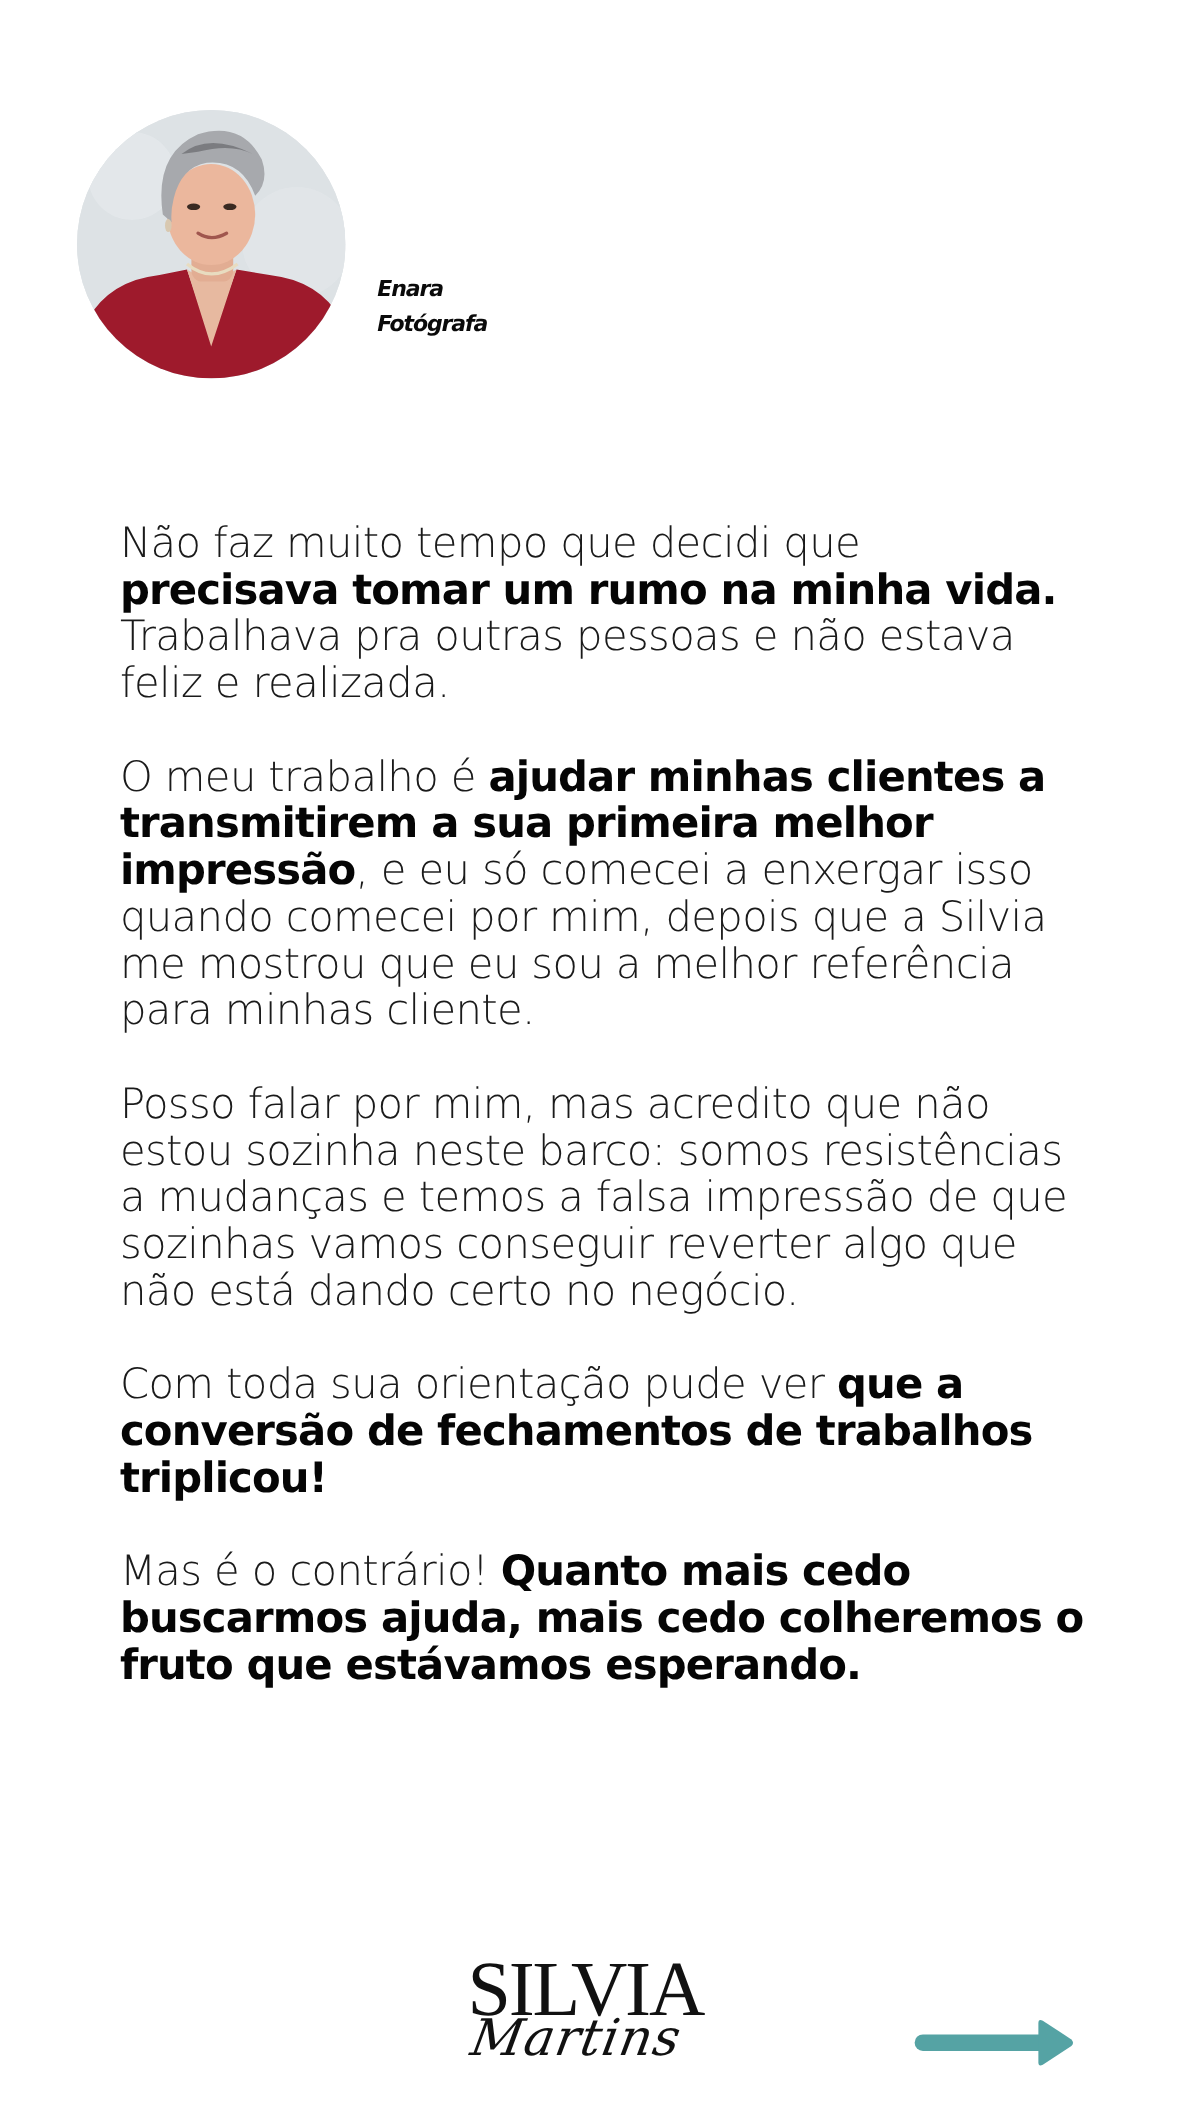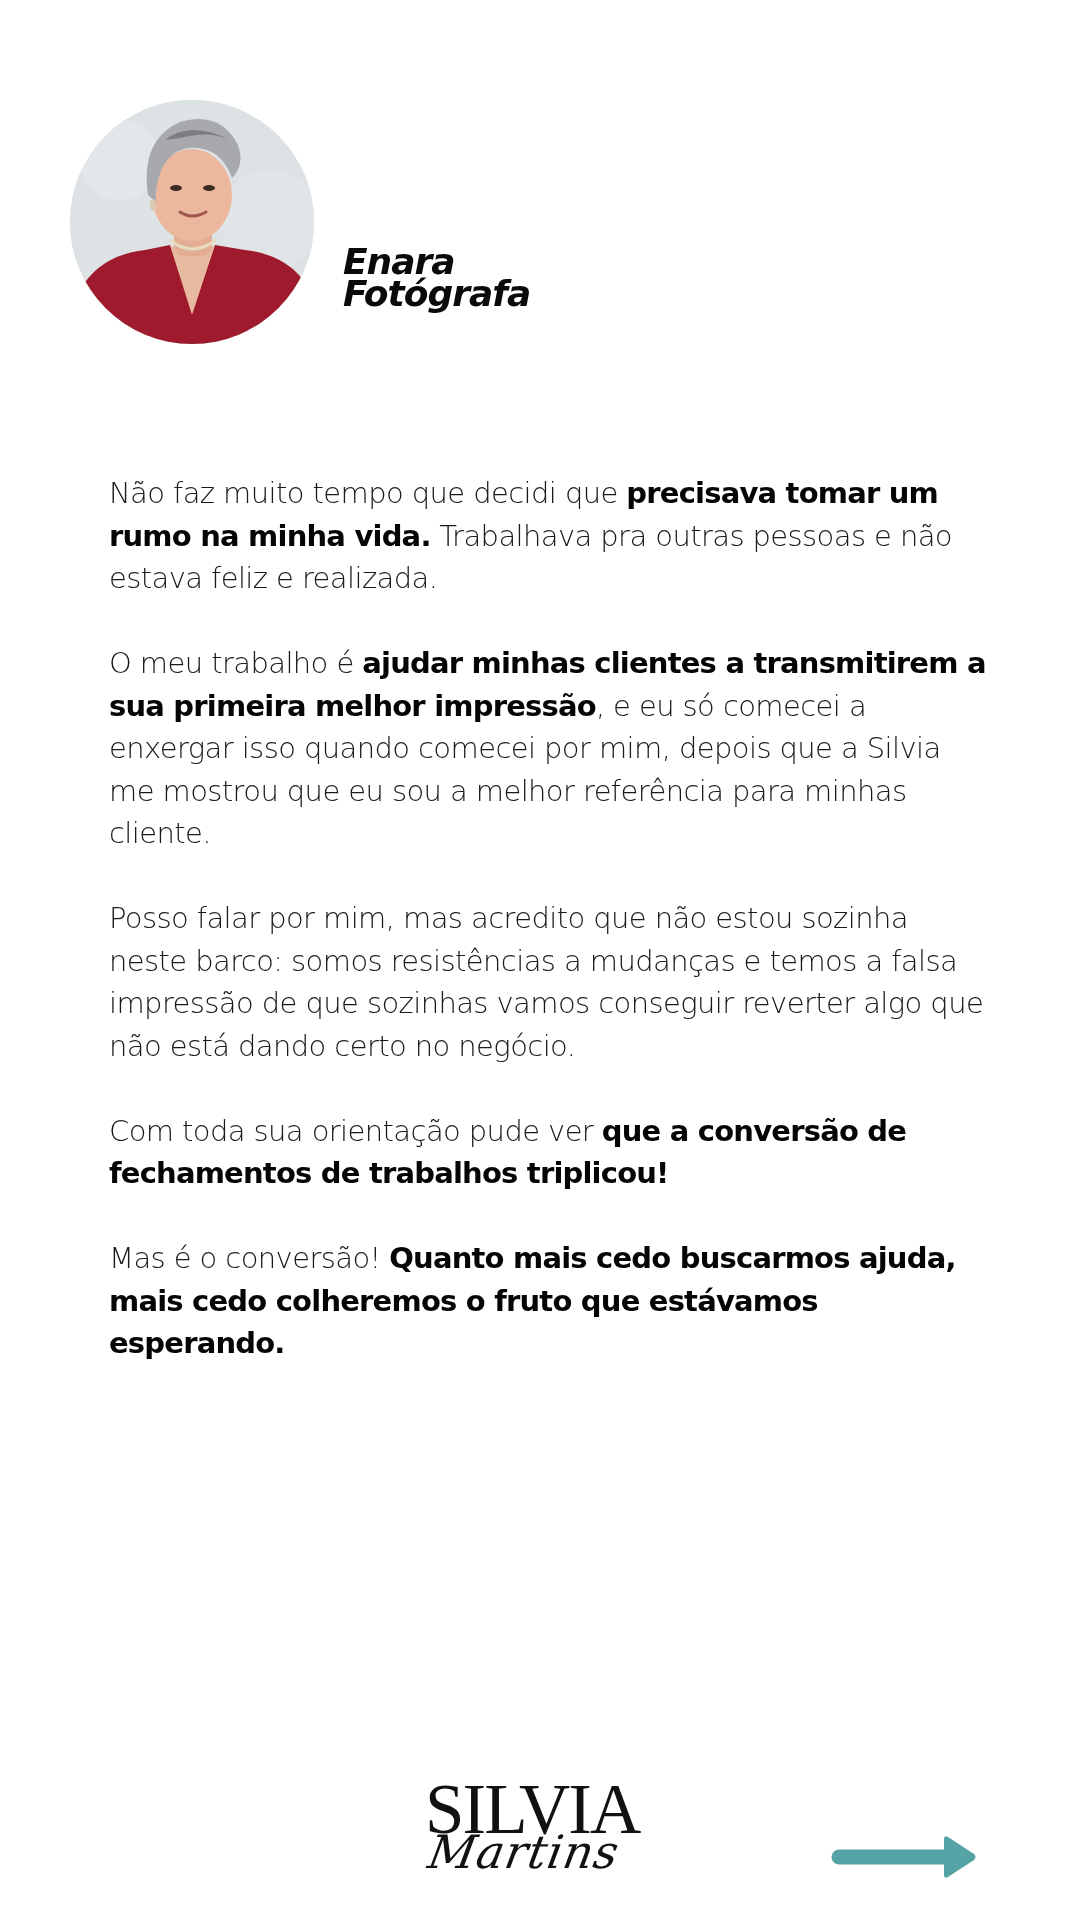--- a/index.html
+++ b/index.html
@@ -26,33 +26,33 @@
       background: #dfe3e6;
     }
     .profile svg { display: block; width: 100%; height: 100%; }
     .author {
       position: absolute;
       left: 343px;
       top: 246px;
       font-family: "DejaVu Sans", sans-serif;
       font-weight: bold;
       font-style: italic;
-      font-size: 36px;
+      font-size: 20px;
       line-height: 32px;
       letter-spacing: -1px;
       color: #0a0a0a;
     }
     .author div { display: block; }
     .testimonial {
       position: absolute;
       left: 109px;
       top: 472px;
       width: 880px;
       font-family: "DejaVu Sans", sans-serif;
-      font-size: 29px;
+      font-size: 38px;
       line-height: 42.5px;
       font-weight: 300;
       color: #1a1a1a;
       letter-spacing: -0.6px;
     }
     .testimonial p {
       margin: 0 0 42.5px 0;
     }
     .testimonial b {
       font-weight: bold;
@@ -132,21 +132,21 @@
 <div class="author">
   <div>Enara</div>
   <div>Fotógrafa</div>
 </div>
 
 <div class="testimonial">
   <p><span>Não faz muito tempo que decidi que </span><b>precisava tomar um rumo na minha vida.</b><span> Trabalhava pra outras pessoas e não estava feliz e realizada.</span></p>
   <p><span>O meu trabalho é </span><b>ajudar minhas clientes a transmitirem a sua primeira melhor impressão</b><span>, e eu só comecei a enxergar isso quando comecei por mim, depois que a Silvia me mostrou que eu sou a melhor referência para minhas cliente.</span></p>
   <p><span>Posso falar por mim, mas acredito que não estou sozinha neste barco: somos resistências a mudanças e temos a falsa impressão de que sozinhas vamos conseguir reverter algo que não está dando certo no negócio.</span></p>
   <p><span>Com toda sua orientação pude ver </span><b>que a conversão de fechamentos de trabalhos triplicou!</b></p>
-  <p><span>Mas é o conversão! </span><b>Quanto mais cedo buscarmos ajuda, mais cedo colheremos o fruto que estávamos esperando.</b></p>
+  <p><span>Mas é o contrário! </span><b>Quanto mais cedo buscarmos ajuda, mais cedo colheremos o fruto que estávamos esperando.</b></p>
 </div>
 
 <div class="logo">
   <div class="logo-top">SILVIA</div>
   <div class="logo-bottom">Martins</div>
 </div>
 
 <div class="next-arrow" aria-label="Próximo">
   <svg width="150" height="50" viewBox="0 0 150 50" xmlns="http://www.w3.org/2000/svg">
     <line x1="9" y1="25" x2="120" y2="25" stroke="#55a3a4" stroke-width="15" stroke-linecap="round"></line>

